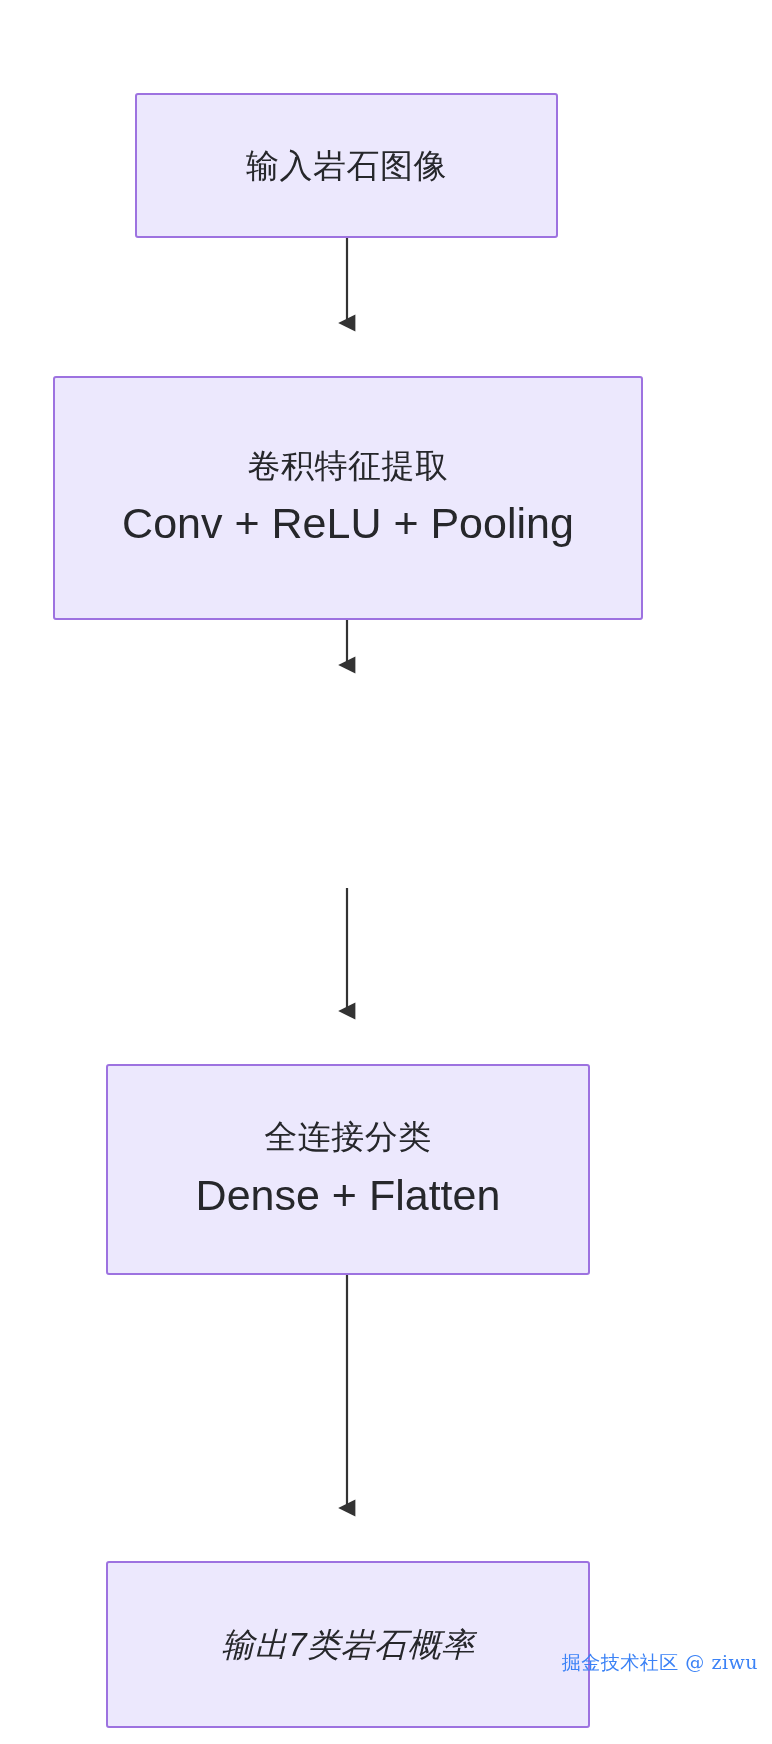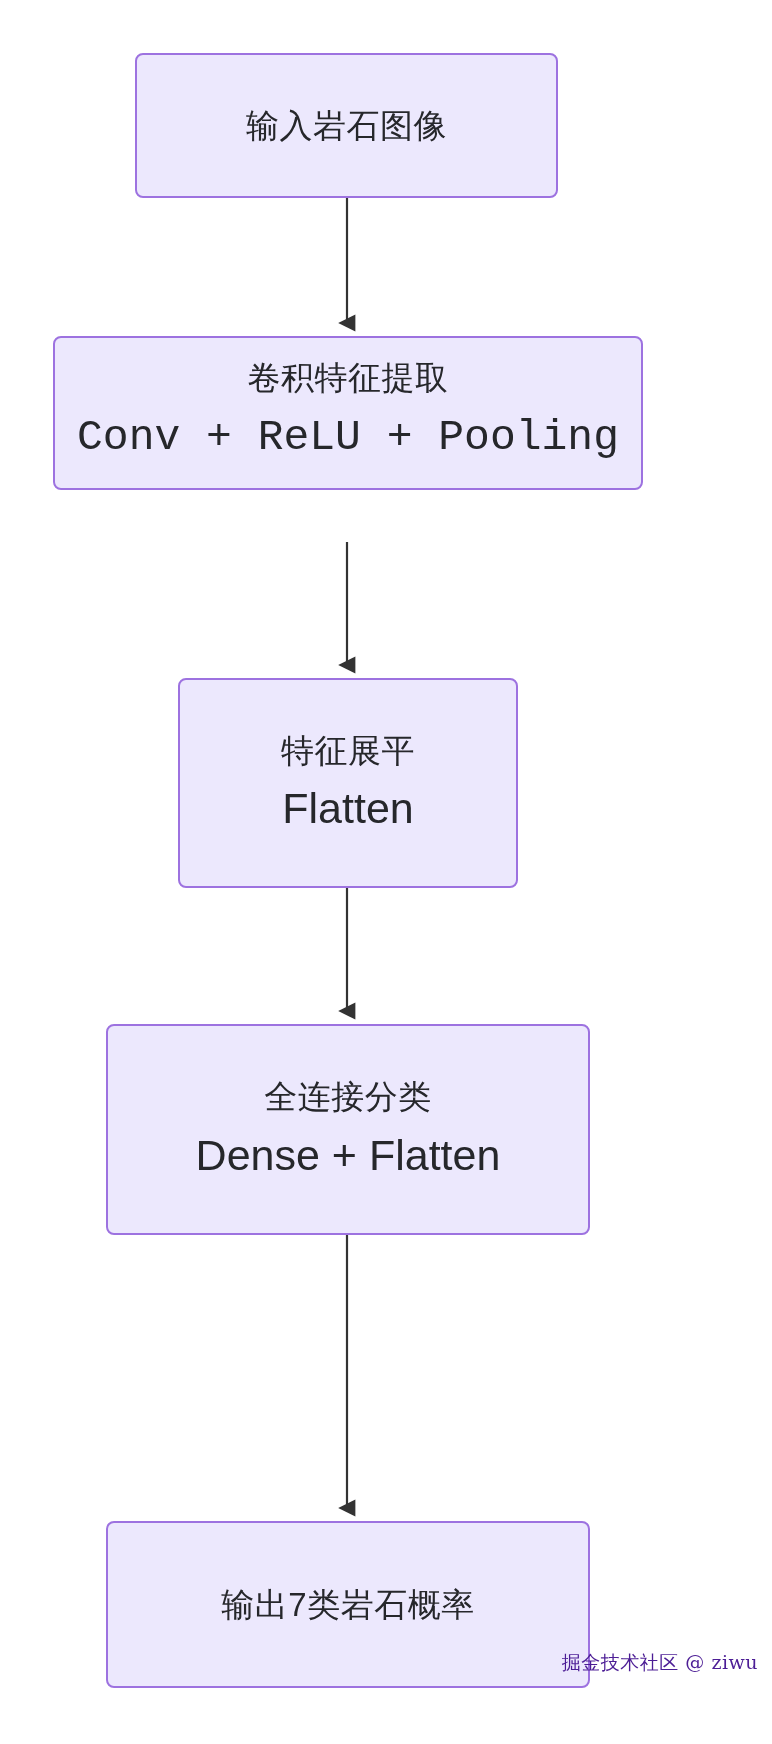--- a/index.html
+++ b/index.html
@@ -24,54 +24,55 @@
     top: 0;
     width: 772px;
     height: 1744px;
     pointer-events: none;
   }
   .node {
     position: absolute;
     box-sizing: border-box;
     background: #ece8fd;
     border: 2px solid #9d72e0;
-    border-radius: 8px;
+    border-radius: 3px;
     display: flex;
     flex-direction: column;
     align-items: center;
     justify-content: center;
     color: #26272b;
     text-align: center;
     line-height: 1.32;
     z-index: 2;
+    margin-top: 40px;
   }
   .node .line-cn {
     font-size: 33px;
     letter-spacing: 0.5px;
     white-space: nowrap;
   }
   .node .line-en {
     font-size: 43px;
     white-space: nowrap;
   }
   .node.two-line .line-cn { margin-bottom: 8px; }
 
   
   #node-input      { left: 135px; top: 53px;   width: 423px; height: 145px; }
-  #node-conv       { left: 53px;  top: 336px;  width: 590px; height: 154px; font-family: Liberation Mono, monospace; }
+  #node-conv       { left: 53px;  top: 336px;  width: 590px; height: 244px; }
   #node-flatten    { left: 178px; top: 678px;  width: 340px; height: 210px; }
   #node-dense      { left: 106px; top: 1024px; width: 484px; height: 211px; }
-  #node-output     { left: 106px; top: 1521px; width: 484px; height: 167px; }
+  #node-output     { left: 106px; top: 1521px; width: 484px; height: 167px; font-style: italic; }
 
   #watermark {
     position: absolute;
     right: 14px;
     top: 1650px;
     font-size: 19px;
-    color: #4c1d95;
+    color: #3b82f6;
     font-family: "DejaVu Serif", "Liberation Serif", serif;
     letter-spacing: 0.5px;
     white-space: nowrap;
     z-index: 3;
   }
 </style>
 </head>
 <body>
 
 <div id="canvas">
@@ -93,24 +94,20 @@
 
   <div class="node" id="node-input">
     <span class="line-cn">输入岩石图像</span>
   </div>
 
   <div class="node two-line" id="node-conv">
     <span class="line-cn">卷积特征提取</span>
     <span class="line-en">Conv + ReLU + Pooling</span>
   </div>
 
-  <div class="node two-line" id="node-flatten">
-    <span class="line-cn">特征展平</span>
-    <span class="line-en">Flatten</span>
-  </div>
 
   <div class="node two-line" id="node-dense">
     <span class="line-cn">全连接分类</span>
     <span class="line-en">Dense + Flatten</span>
   </div>
 
   <div class="node" id="node-output">
     <span class="line-cn">输出7类岩石概率</span>
   </div>
 

